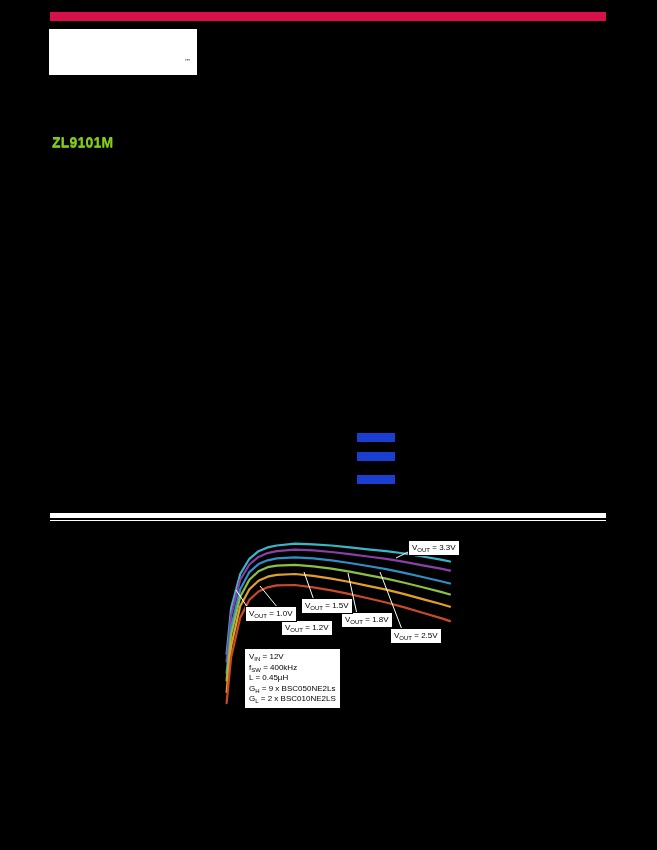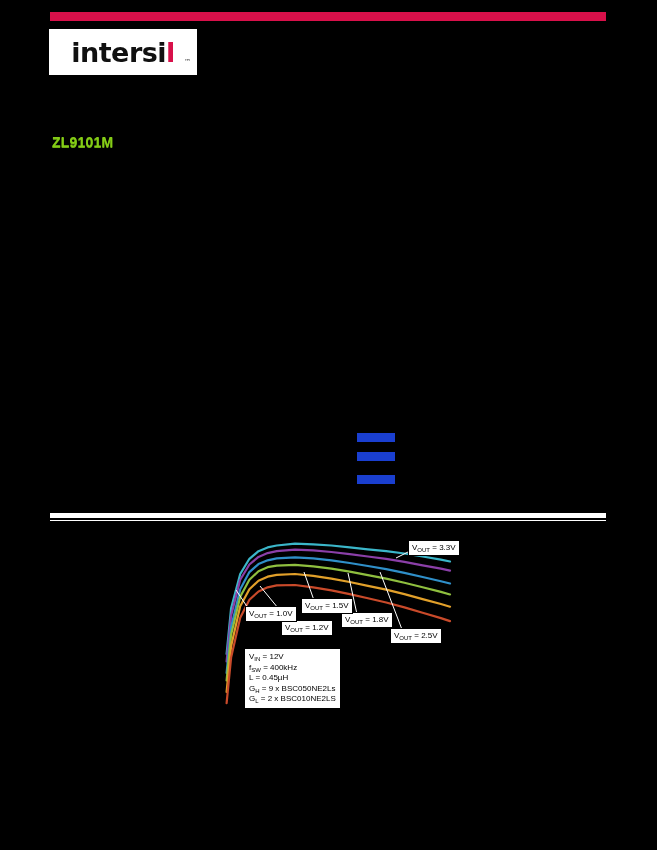--- a/index.html
+++ b/index.html
@@ -157,23 +157,20 @@
     top: 2px;
   }
   .cond-box .line { display: block; }
 </style>
 </head>
 <body>
 
 <div class="top-rule"></div>
 
 <div class="logo-box">
-  <div class="logo-text">
-    <span>intersi</span><span class="dot">l</span>
-  </div>
   <span class="logo-tm">™</span>
 </div>
 
 <div class="part-number">
   <span class="ghost">ZL9101M</span>
   <span>ZL9101M</span>
 </div>
 
 <div class="bluebar b1"></div>
 <div class="bluebar b2"></div>

